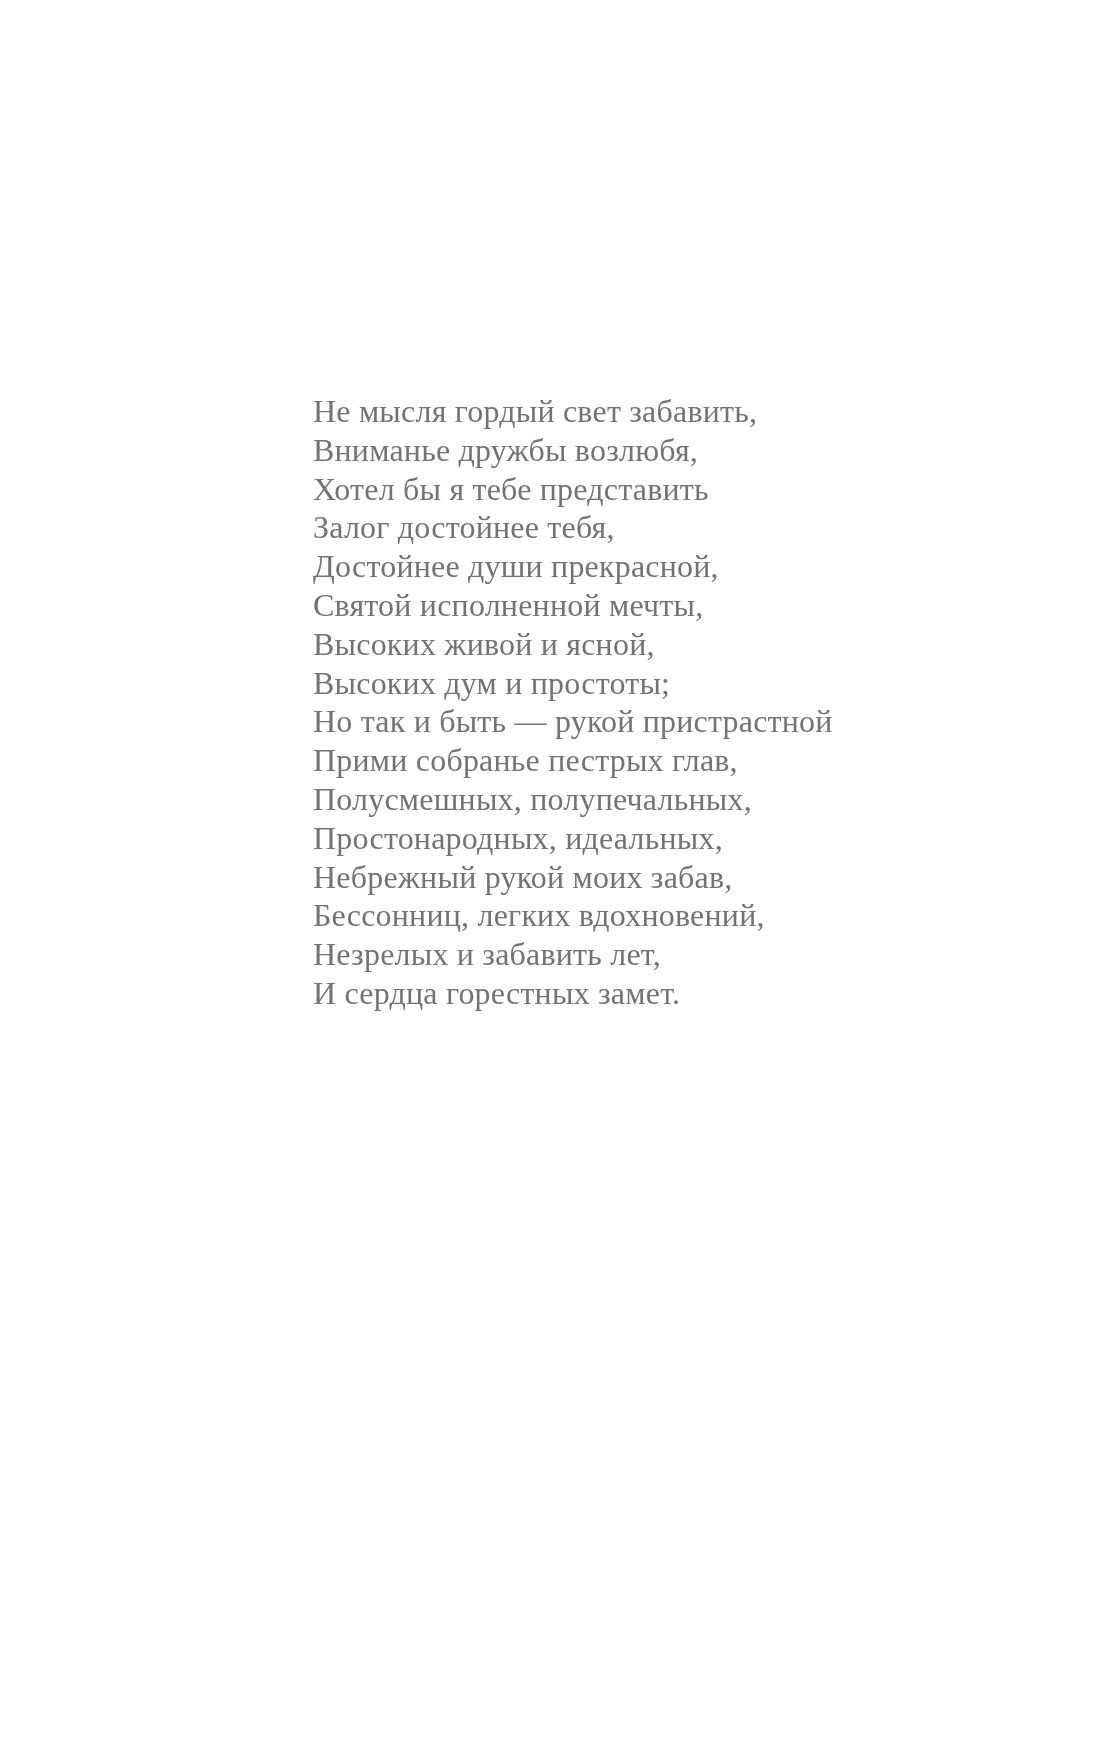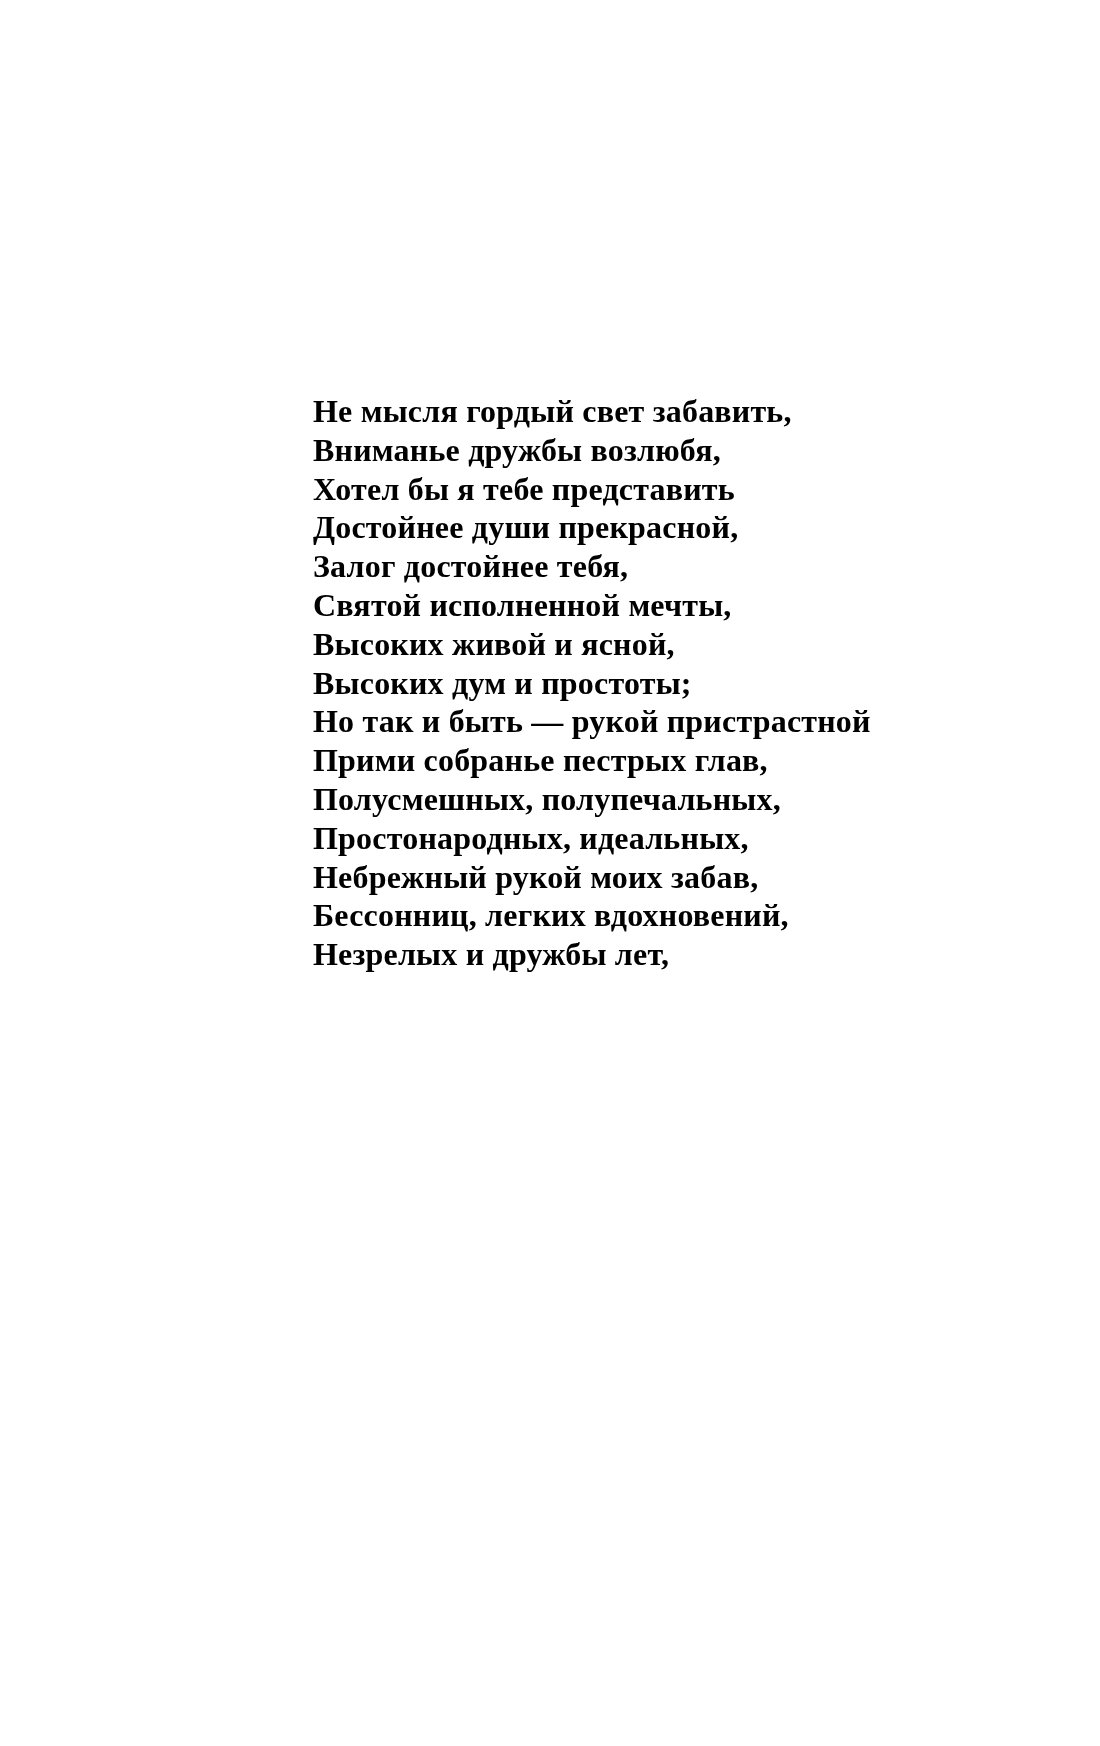--- a/index.html
+++ b/index.html
@@ -19,43 +19,44 @@
     inset: 0;
     background: #ffffff;
   }
   .poem {
     position: absolute;
     left: 313px;
     top: 392px;
     width: 620px;
     font-size: 32px;
     line-height: 38.8px;
-    color: #000000;
-    font-weight: bold;
+    color: #737373;
+    font-weight: normal;
     letter-spacing: 0.2px;
     white-space: nowrap;
   }
   .poem-line {
     height: 38.8px;
   }
 </style>
 </head>
 <body>
 
 <div class="page">
   <div class="poem">
       <div class="poem-line">Не мысля гордый свет забавить,</div>
       <div class="poem-line">Вниманье дружбы возлюбя,</div>
       <div class="poem-line">Хотел бы я тебе представить</div>
+      <div class="poem-line">Залог достойнее тебя,</div>
       <div class="poem-line">Достойнее души прекрасной,</div>
-      <div class="poem-line">Залог достойнее тебя,</div>
       <div class="poem-line">Святой исполненной мечты,</div>
       <div class="poem-line">Высоких живой и ясной,</div>
       <div class="poem-line">Высоких дум и простоты;</div>
       <div class="poem-line">Но так и быть — рукой пристрастной</div>
       <div class="poem-line">Прими собранье пестрых глав,</div>
       <div class="poem-line">Полусмешных, полупечальных,</div>
       <div class="poem-line">Простонародных, идеальных,</div>
       <div class="poem-line">Небрежный рукой моих забав,</div>
       <div class="poem-line">Бессонниц, легких вдохновений,</div>
-      <div class="poem-line">Незрелых и дружбы лет,</div>
+      <div class="poem-line">Незрелых и забавить лет,</div>
+      <div class="poem-line">И сердца горестных замет.</div>
     </div>
 </div>
 
 </body></html>

